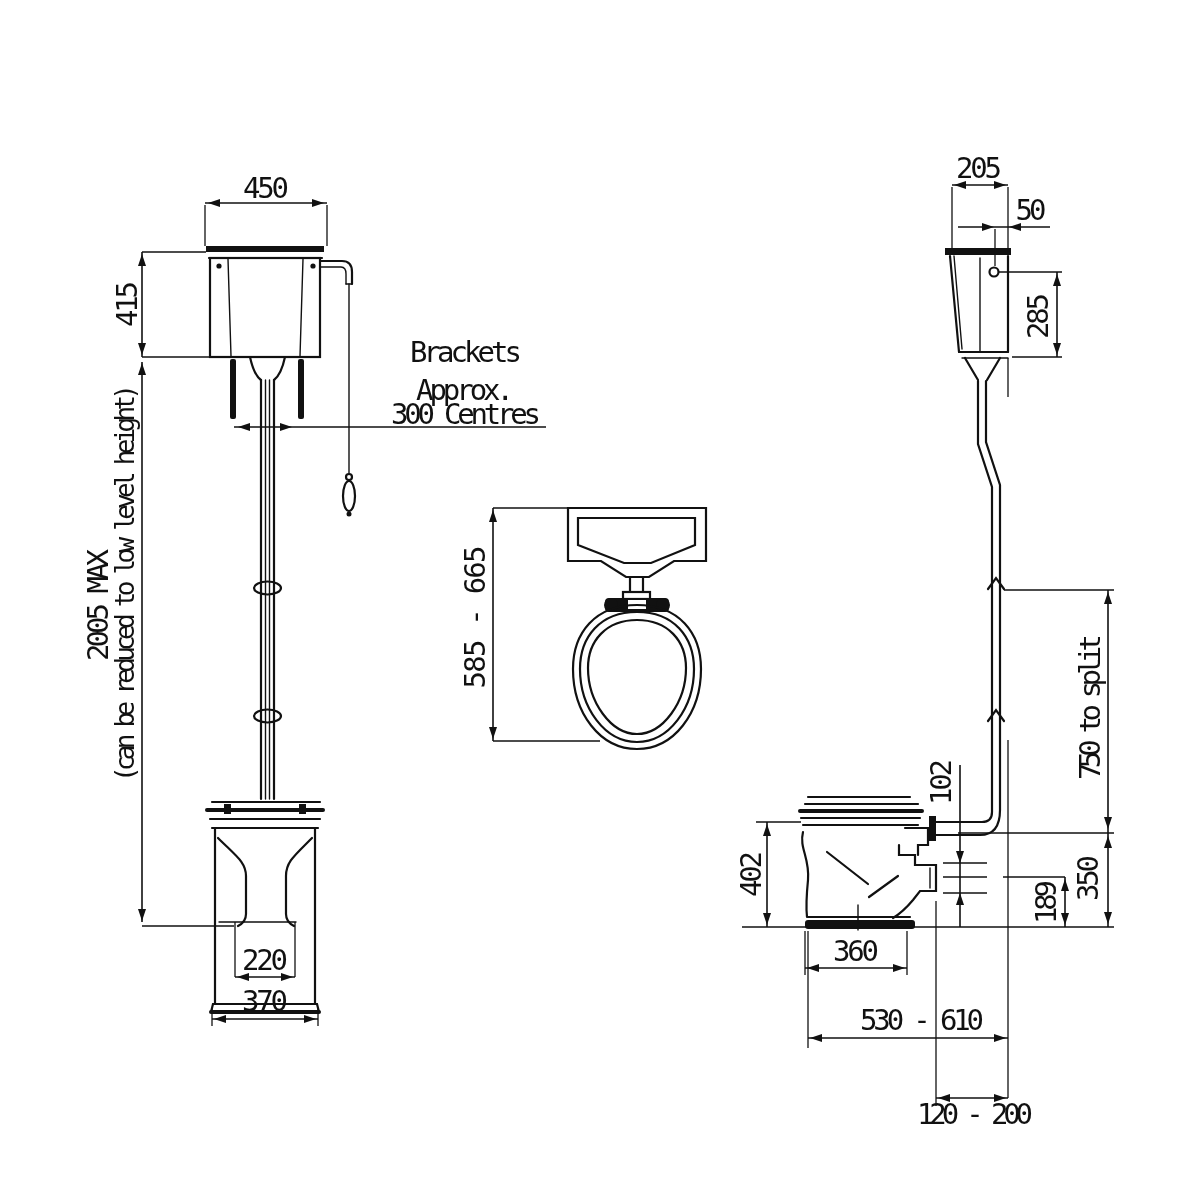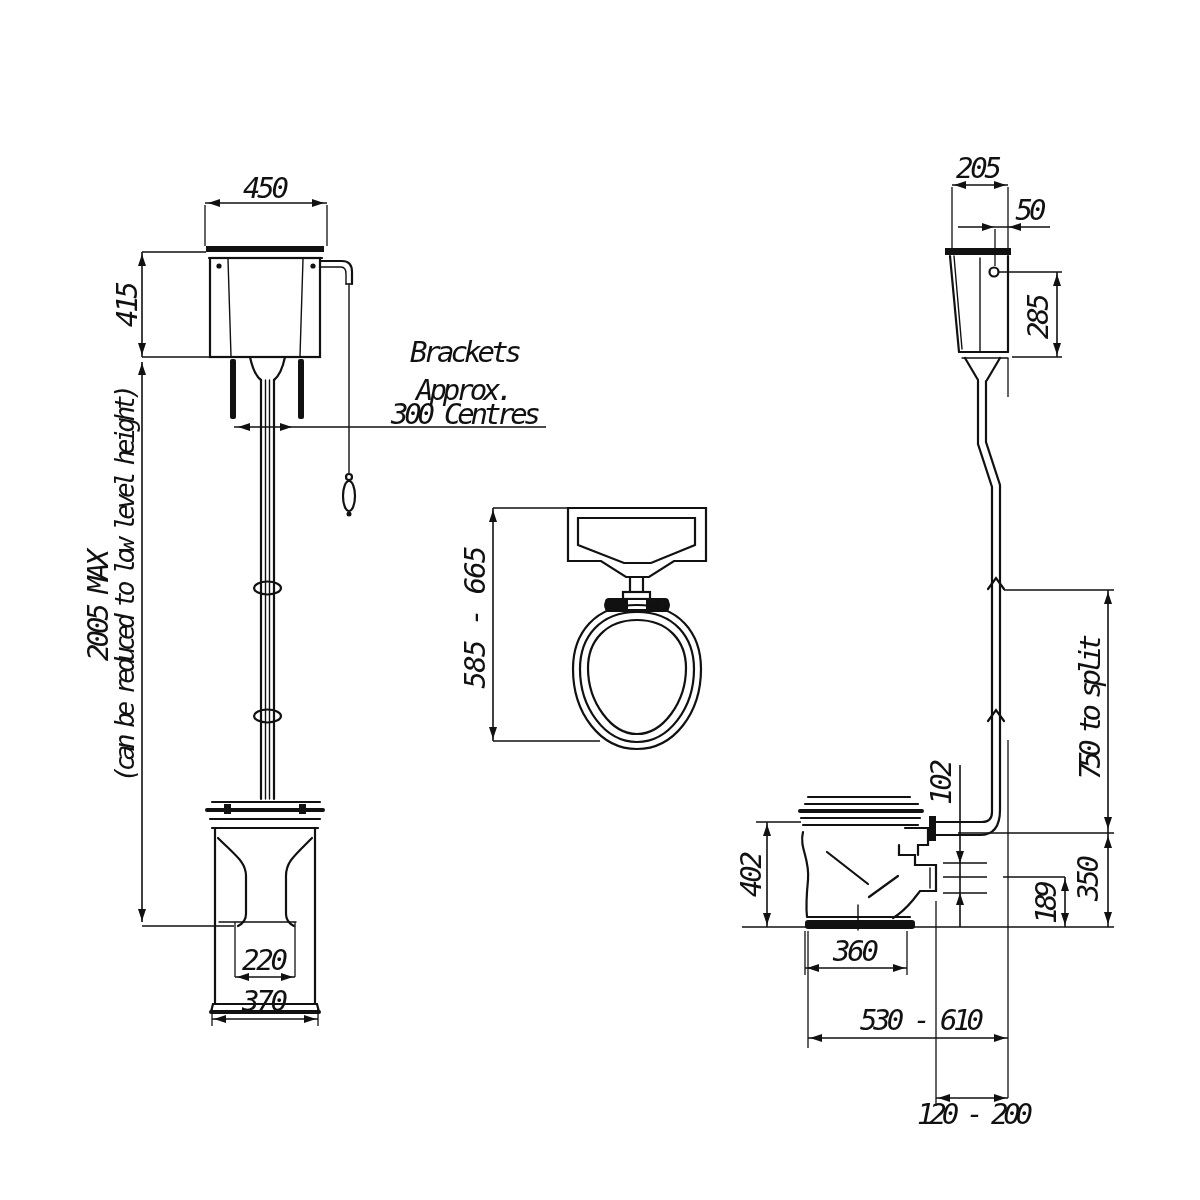--- a/index.html
+++ b/index.html
@@ -1,16 +1,16 @@
 <!DOCTYPE html>
 <html><head>
 <meta charset="utf-8">
 <style>
   html,body{margin:0;padding:0;background:#fff;}
-  .stage{width:1200px;height:1200px;background:#fff;position:relative;overflow:hidden;font-style:italic;}
+  .stage{width:1200px;height:1200px;background:#fff;position:relative;overflow:hidden;}
   svg{display:block;}
   .ln{stroke:#111;stroke-width:2.2;fill:none;stroke-linecap:round;}
   .lnThick{stroke:#111;stroke-width:4;fill:none;stroke-linecap:round;}
   .lnThin{stroke:#111;stroke-width:1.4;fill:none;stroke-linecap:round;}
   .dim{stroke:#111;stroke-width:1.6;fill:none;}
   .ext{stroke:#111;stroke-width:1.3;fill:none;}
   .arr{fill:#111;stroke:none;}
   .blk{fill:#111;stroke:none;}
   text{font-family:"DejaVu Sans Mono","Liberation Mono",monospace;fill:#111;font-size:29px;}
   .small{font-size:26px;}

